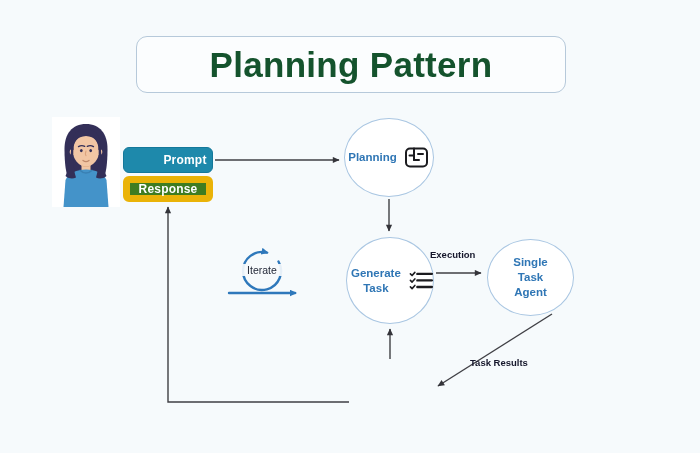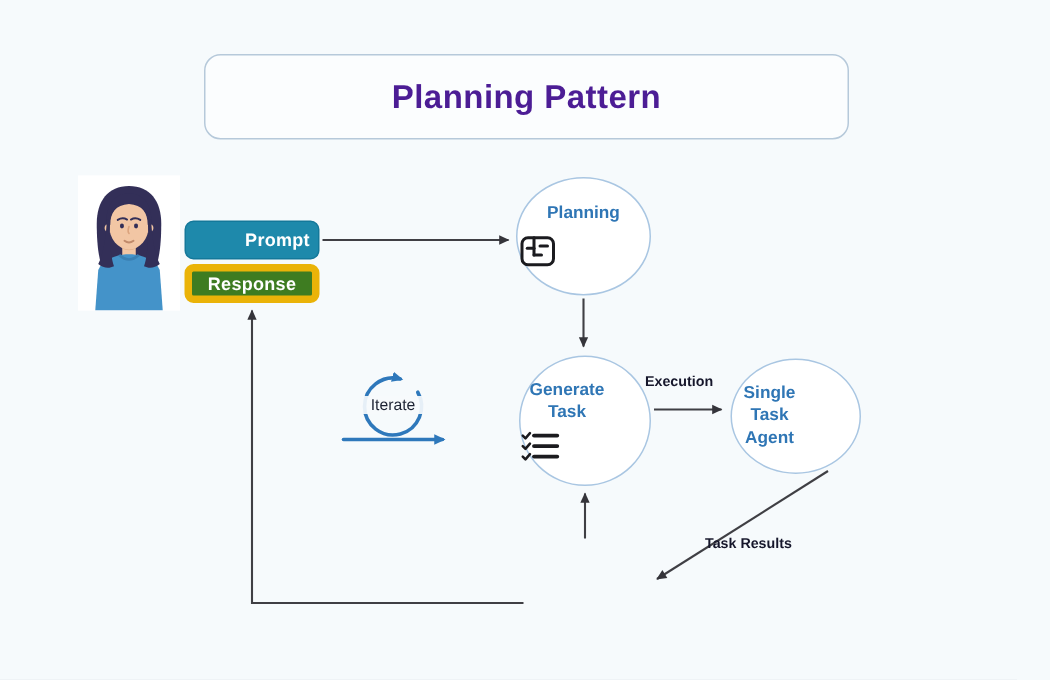--- a/index.html
+++ b/index.html
@@ -6,37 +6,37 @@
   .stage{
     position:relative;width:700px;height:453px;background:#f6fafc;
     font-family:"Liberation Sans",sans-serif;overflow:hidden;
   }
   
   .title-box{
     position:absolute;left:136px;top:36px;width:430px;height:57px;
     border:1.6px solid #b6c9da;border-radius:11px;background:#fbfdfe;
     display:flex;align-items:center;justify-content:center;box-sizing:border-box;
   }
-  .title-text{font-size:22px;font-weight:600;color:#4c1d95;letter-spacing:.3px;}
+  .title-text{font-size:35px;font-weight:600;color:#14532d;letter-spacing:.3px;}
   
   .avatar-card{position:absolute;left:52px;top:117px;width:68px;height:90px;background:#ffffff;}
   
   .pill{
     position:absolute;left:123px;width:90px;height:26px;border-radius:6px;box-sizing:border-box;
     display:flex;align-items:center;justify-content:center;color:#ffffff;
     font-size:12px;font-weight:700;letter-spacing:.2px;
   }
   .pill.prompt{top:147px;background:#1e89ab;border:1px solid #14789a;padding-left:34px;}
-  .pill.response{top:176px;background:#3e7c21;border:5px solid #eab308;}
+  .pill.response{top:176px;background:#3e7c21;border:7px solid #eab308;}
   
   .connectors{position:absolute;left:0;top:0;}
   
   .node{
     position:absolute;background:#ffffff;border:1.3px solid #a9c6e2;border-radius:50%;
-    display:flex;flex-direction:column;justify-content:center;
+    display:flex;flex-direction:row;align-items:center;justify-content:center;
     text-align:center;box-sizing:border-box;
   }
   .node-label{color:#2f76b5;font-size:11.5px;font-weight:600;line-height:1.28;}
   .node.planning{left:344px;top:118px;width:90px;height:79px;gap:6px;}
   .node.generate{left:346px;top:237px;width:88px;height:87px;gap:4px;}
   .node.generate .node-label{width:62px;}
   .node.agent{left:487px;top:239px;width:87px;height:77px;}
   .node.agent .node-label{width:50px;}
   .node.replan{left:347px;top:361px;width:88px;height:87px;gap:5px;}
   

